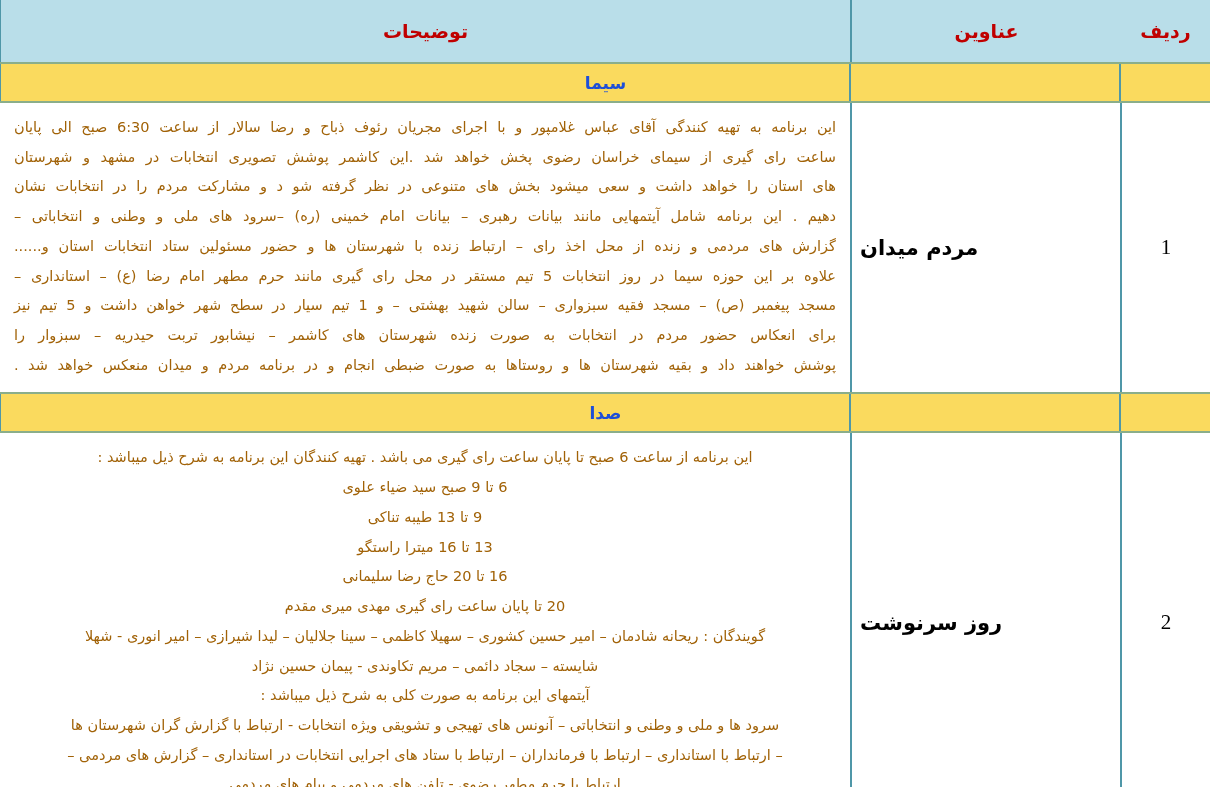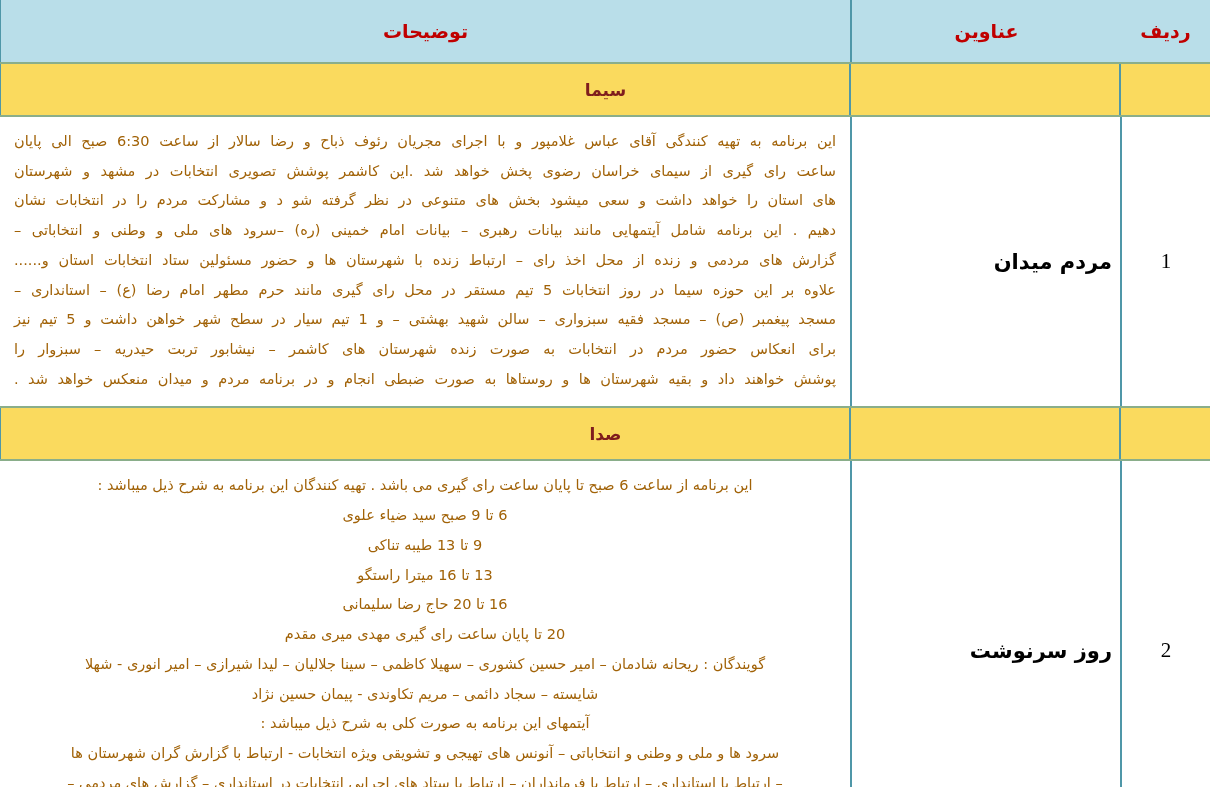--- a/index.html
+++ b/index.html
@@ -50,26 +50,26 @@
     box-sizing: border-box;
     letter-spacing: 0.5px;
   }
   thead th.first-col {
     border-left: none;
   }
 
   
   tr.section-row td {
     background: #fada5e;
-    color: #7f1d1d;
+    color: #1d4ed8;
     font-weight: bold;
     font-size: 17px;
     text-align: center;
     vertical-align: middle;
-    height: 53px;
+    height: 39px;
     padding: 0;
     border-top: 2px solid #8aae8a;
     border-bottom: 2px solid #8aae8a;
     box-sizing: border-box;
     position: relative;
   }
   
   tr.section-row td .band-div {
     position: absolute;
     top: 0;
@@ -90,21 +90,21 @@
   }
   tbody td.cell-radif {
     border-left: 2px solid #4f97a8;
     text-align: center;
     font-size: 21px;
     color: #000000;
     font-family: "Liberation Serif", "DejaVu Serif", serif;
   }
   tbody td.cell-onavin {
     border-left: 2px solid #4f97a8;
-    text-align: right;
+    text-align: left;
     font-size: 21px;
     font-weight: bold;
     color: #000000;
     padding: 6px 8px;
   }
   tbody td.cell-tozih {
     border-left: none;
     padding: 10px 14px 12px 14px;
     color: #a16207;
     font-size: 14.5px;

